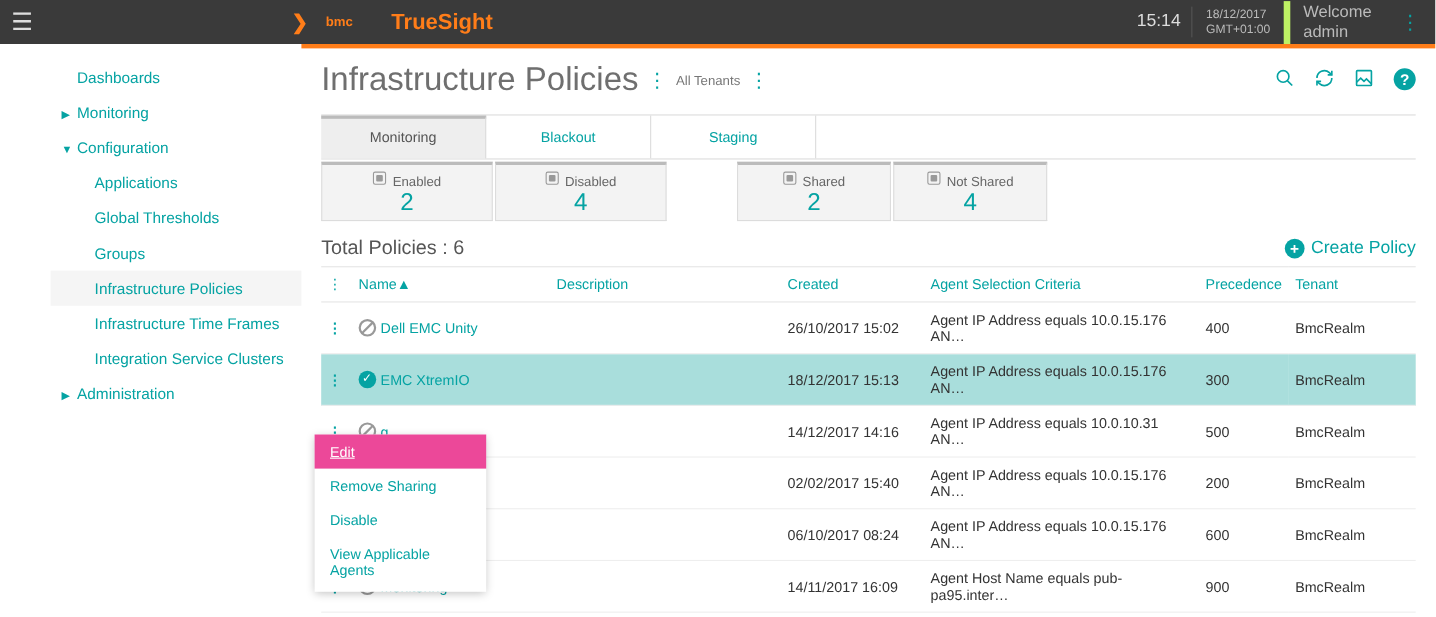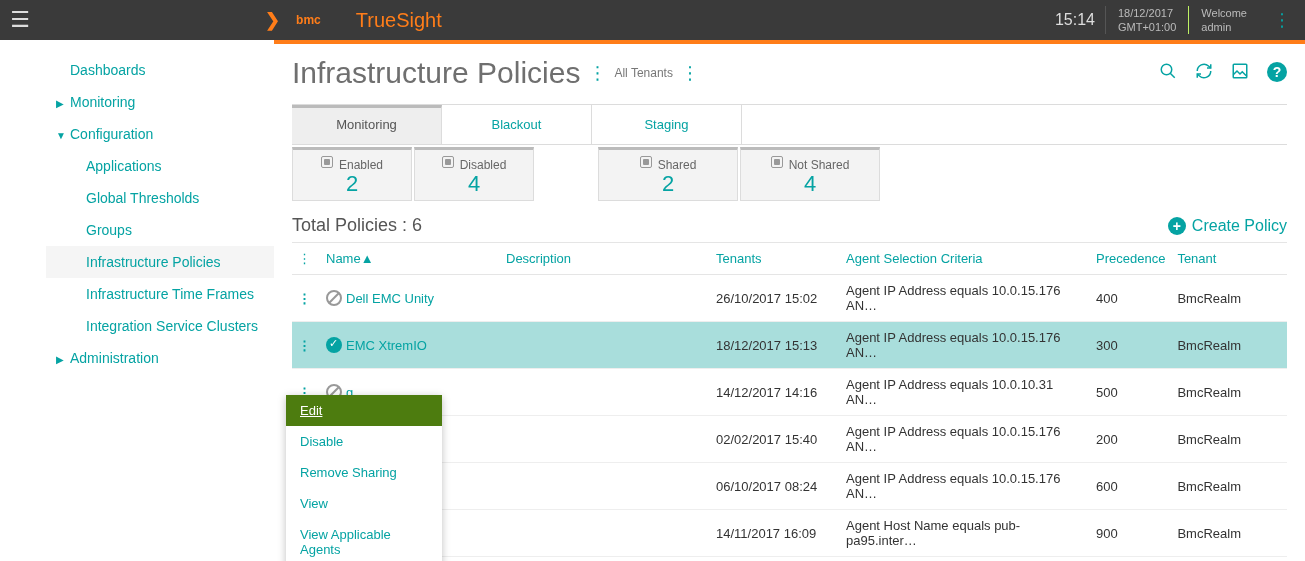--- a/index.html
+++ b/index.html
@@ -2,25 +2,25 @@
 <html><head>
 <meta charset="utf-8">
 <style>
   * { box-sizing: border-box; margin: 0; padding: 0; font-family: Arial, Helvetica, sans-serif; }
   body { width: 1305px; height: 561px; overflow: hidden; background: #fff; font-size: 13px; color: #333; }
   .header { height: 40px; background: #3a3a3a; color: #fff; display: flex; align-items: center; }
   .hamburger { width: 40px; height: 40px; display:flex;align-items:center;justify-content:center;font-size:22px;cursor:pointer;color:#ddd;}
   .brand { margin-left: 225px; display:flex; align-items:center; gap:10px; }
   .brand-bmc { color:#ff7d19; font-weight:bold; font-size:12px; }
   .brand-bmc-icon { color:#ff7d19; font-size:18px; font-weight:bold; margin-right:6px;}
-  .brand-ts { color:#ff7d19; font-size:20px; font-weight:400; margin-left:25px;}
+  .brand-ts { color:#ff7d19; font-size:20px; font-weight:700; margin-left:25px;}
   .header-spacer { flex: 1; }
   .clock { font-size: 16px; font-weight:300; color:#ddd; padding: 0 10px; }
   .date { font-size: 11px; color:#bbb; line-height:1.3; text-align:left; border-left:1px solid #555; padding: 0 12px;}
-  .welcome { font-size: 11px; color:#bbb; line-height:1.3; padding: 0 12px; border-left:1px solid #bef264;}
+  .welcome { font-size: 15px; color:#bbb; line-height:1.3; padding: 0 12px; border-left:6px solid #bef264;}
   .hdots { color:#05a3a3; font-size:18px; padding: 0 14px; cursor:pointer; }
   .accentbar { height:4px; background:#ff7d19; margin-left: 274px; }
   .layout { display:flex; height: calc(561px - 44px); }
   .sidebar { width: 274px; border-right: 0px solid #eee; padding-top: 10px; }
   .sidebar a { display:block; padding: 8px 10px 8px 24px; color:#05a3a3; text-decoration:none; font-size:14px; cursor:pointer;margin-left:46px;}
   .sidebar a.sub { padding-left: 40px; }
   .sidebar a.active { background:#f5f5f5; }
   .sidebar a .caret { display:inline-block; width:12px; color:#05a3a3; font-size:10px; margin-left:-14px; margin-right:2px;}
   .main { flex:1; padding: 12px 18px 0 18px; position:relative; }
   .titlebar { display:flex; align-items:center; margin-bottom: 14px; }
@@ -28,21 +28,21 @@
   .title-dots { color:#05a3a3; font-size:18px; margin: 0 8px; }
   .all-tenants { color:#777; font-size:12px; }
   .title-actions { margin-left:auto; display:flex; gap:18px; color:#05a3a3; font-size:18px;}
   .title-actions span { cursor:pointer; }
   .help { background:#05a3a3; color:#fff; border-radius:50%; width:20px;height:20px;display:flex;align-items:center;justify-content:center;font-size:14px;font-weight:bold;}
   .tabs { display:flex; border-top:1px solid #dcdcdc; border-bottom:1px solid #dcdcdc; }
   .tab { width:150px; text-align:center; padding:12px 0; font-size:13px; color:#05a3a3; cursor:pointer; border-right:1px solid #dcdcdc;}
   .tab.active { background:#eeeeee; color:#555; border-top:3px solid #bbb; padding-top:9px; }
   .filterbar { display:flex; gap:2px; margin-top:2px;}
   .filterbox { border:1px solid #dcdcdc; border-top:3px solid #bbb; background:#f3f3f3; text-align:center; padding:6px 0 4px 0; cursor:pointer;}
-  .filter-enabled,.filter-disabled{width:120px;}
+  .filter-enabled,.filter-disabled{width:156px;}
   .filter-shared,.filter-notshared{width:140px;}
   .filter-gap{width:60px; border:none; background:transparent;}
   .filter-label { font-size:12px; color:#666;}
   .filter-count { font-size:22px; color:#05a3a3; font-weight:400; line-height:1.1;}
   .filter-chk { display:inline-block; width:12px;height:12px;border:1px solid #999;border-radius:2px;vertical-align:1px;margin-right:6px;position:relative;}
   .filter-chk::after{content:"";position:absolute;inset:2px;background:#999;border-radius:1px;}
   .totals { display:flex; align-items:center; margin:14px 0 6px 0;gap:44px;}
   .totals-text { font-size:18px; color:#555; }
   .create { margin-left:auto; color:#05a3a3; font-size:16px; cursor:pointer; display:flex;align-items:center;gap:6px;}
   .plus-circ { width:18px;height:18px;border-radius:50%;background:#05a3a3;color:#fff;display:flex;align-items:center;justify-content:center;font-size:14px;font-weight:bold;}
@@ -52,21 +52,21 @@
   td.name { color:#05a3a3; }
   tr.sel td { background:#a9dedc; }
   .rowdots { color:#05a3a3; font-weight:bold; cursor:pointer; width:16px; display:inline-block;}
   .status-icon { display:inline-block; width:16px;height:16px;border-radius:50%; vertical-align:-3px; margin-right:4px; position:relative;}
   .s-disabled { border:2px solid #999; }
   .s-disabled::after{content:"";position:absolute;width:14px;height:2px;background:#999;top:5px;left:-1px;transform:rotate(-45deg);}
   .s-enabled { background:#05a3a3; }
   .s-enabled::after{content:"✓";color:#fff;font-size:11px;position:absolute;top:0;left:3px;}
   .ctxmenu { position:absolute; top:351px; left:12px; width:156px; background:#fff; box-shadow:0 2px 8px rgba(0,0,0,.25); z-index:10; padding-bottom:4px;}
   .ctxmenu div { padding:8px 14px; font-size:13px; color:#05a3a3; cursor:pointer;}
-  .ctxmenu div.hover { background:#4d7c0f; color:#fff;text-decoration:underline;}
+  .ctxmenu div.hover { background:#ec4899; color:#fff;text-decoration:underline;}
   .col-dots{width:24px;}
   .col-name{width:180px;}
   .col-desc{width:210px;}
   .col-created{width:130px;}
   .col-crit{width:250px;}
   .col-prec{width:80px;}
   .vdots{display:inline-block;line-height:4px;}
 </style>
 </head>
 <body>
@@ -171,21 +171,21 @@
         <span>Create Policy</span>
       </span>
     </div>
 
     <table>
       <thead>
           <tr>
         <th class="col-dots"><span class="vdots">⋮</span></th>
         <th class="col-name">Name▲</th>
         <th class="col-desc">Description</th>
-        <th class="col-created">Tenants</th>
+        <th class="col-created">Created</th>
         <th class="col-crit">Agent Selection Criteria</th>
         <th class="col-prec">Precedence</th>
         <th>Tenant</th>
       </tr>
         </thead>
       <tbody id="tbody">
           <tr>
             <td><span class="rowdots"><span class="vdots">⋮</span></span></td>
             <td class="name"><span class="status-icon s-disabled"></span><span>Dell EMC Unity</span></td>
             <td></td>
@@ -237,19 +237,18 @@
             <td>14/11/2017 16:09</td>
             <td>Agent Host Name equals pub-pa95.inter…</td>
             <td>900</td>
             <td>BmcRealm</td>
           </tr>
         </tbody>
     </table>
 
     <div class="ctxmenu">
       <div class="hover">Edit</div>
+      <div>Remove Sharing</div>
       <div>Disable</div>
-      <div>Remove Sharing</div>
-      <div>View</div>
       <div>View Applicable Agents</div>
     </div>
   </main>
 </div>
 
 </body></html>

